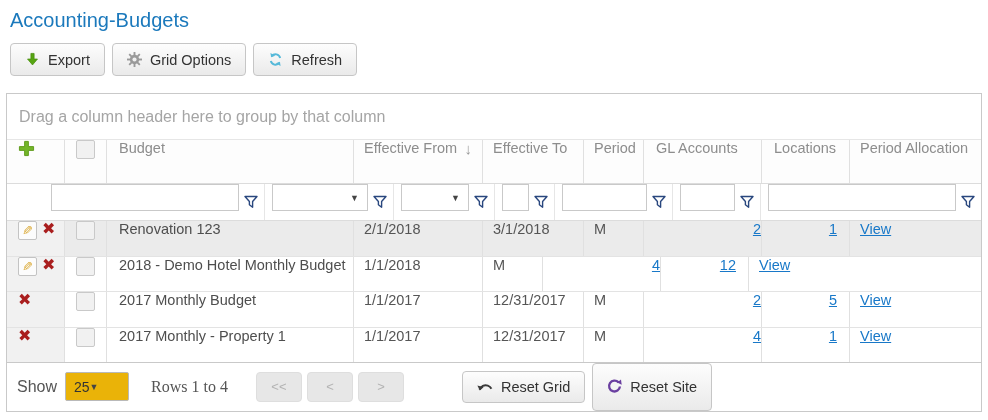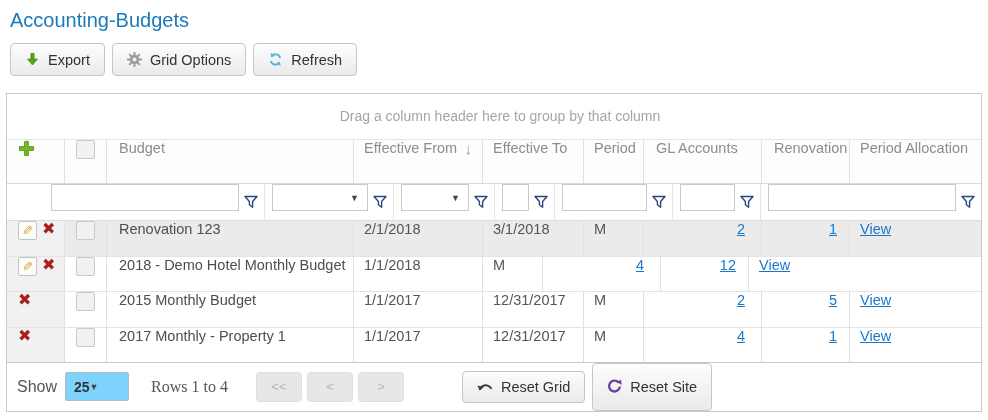--- a/index.html
+++ b/index.html
@@ -12,37 +12,37 @@
   .toolbar { position:absolute; left:10px; top:43px; display:flex; gap:7px;border-radius:15px; }
   .btn { display:inline-flex; align-items:center; gap:8px; height:33px; padding:0 14px;
     background:linear-gradient(#fdfdfd,#eaeaea); border:1px solid #c6c6c6; border-radius:4px;
     font-size:14.5px; color:#333; cursor:pointer; font-family:inherit; }
   .btn svg { display:block; }
 
   .grid { position:absolute; left:6px; top:93px; width:976px; height:319px;
     border:1px solid #c9c9c9; background:#fff; display:flex; flex-direction:column; }
 
   .group-panel { height:46px; line-height:45px; padding-left:12px; color:#a5a5a5;
-    font-size:14px; border-bottom:1px solid #e6e6e6;text-align:center; }
+    font-size:16px; border-bottom:1px solid #e6e6e6; }
 
   .hdr-row { height:45px; display:flex; border-bottom:1px solid #dcdcdc; background:#fdfdfd; }
   .filter-row { height:37px; display:flex; border-bottom:1px solid #dcdcdc; }
   .row { height:36px; display:flex; }
   .row + .row { border-top:1px solid #e3e3e3; }
   .row.selected { background:#ebebeb; }
 
   .c { display:flex; height:100%; }
   .c-actions { width:58px; padding-left:11px; gap:5px; background:#f1f1f1; }
   .hdr-row .c-actions, .filter-row .c-actions { background:transparent; }
   .c-check   { width:42px; justify-content:center; }
   .c-budget  { width:247px; padding-left:12px; }
   .c-efrom   { width:129px; padding-left:10px; }
   .c-eto     { width:101px; padding-left:10px; }
   .c-period  { width:60px;  padding-left:10px; }
-  .c-gl      { width:118px; justify-content:flex-end; padding-right:16px; }
+  .c-gl      { width:118px; justify-content:flex-end; }
   .c-loc     { width:88px;  justify-content:flex-end; padding-right:12px; }
   .c-palloc  { flex:1; padding-left:10px; }
 
   .hdr-row .c, .row .c { border-right:1px solid #e0e0e0; }
   .hdr-row .c-palloc, .row .c-palloc { border-right:none; }
   .hdr-row .c { color:#8d8d8d; font-size:14.5px; }
   .sort-arrow { margin-left:auto; margin-right:10px; color:#9a9a9a; font-size:15px; }
 
   .checkbox { width:19px; height:19px; background:#f1f1f1; border:1px solid #c9c9c9; border-radius:2px; }
 
@@ -60,23 +60,23 @@
   .cell-text { color:#4e4e4e; }
   a.grid-link { color:#1878c8; text-decoration:underline; }
 
   .edit-box { width:19px; height:19px; border:1px solid #c3c3c3; border-radius:2px;
     background:#fcfcfc; display:flex; align-items:center; justify-content:center; cursor:pointer; }
   .pencil { display:inline-block; transform:scaleX(-1); color:#d9a62e; font-size:13px; line-height:1; }
   .del-x { color:#a91e1e; font-size:16px; font-weight:bold; line-height:1; cursor:pointer; }
 
   .footer { flex:1; border-top:1px solid #c9c9c9; display:flex; align-items:center;
     padding:0 10px; font-size:16px; color:#555; background:#fff; }
-  .select-box { width:64px; height:29px; border:1px solid #b9b9b9; border-radius:2px; background:#7dd3fc;
+  .select-box { width:64px; height:29px; border:1px solid #b9b9b9; border-radius:2px; background:#eab308;
     display:flex; align-items:center; padding:0 8px; margin-left:8px;
-    font-size:14px; color:#333; cursor:pointer;font-weight:bold; }
+    font-size:14px; color:#333; cursor:pointer; }
   .select-box .combo-caret { padding-right:0; }
   .rows-text { margin-left:22px;font-family:Liberation Serif, serif; }
   .pager { display:flex; gap:5px; margin-left:28px; }
   .pager-btn { width:46px; height:30px; background:#e7e7e7; border:1px solid #dedede; border-radius:4px;
     color:#b3b3b3; font-size:13px; display:flex; align-items:center; justify-content:center; }
   .reset-grid { margin-left:58px; height:32px; }
   .reset-site { margin-left:7px; height:48px; }
 </style>
 </head>
 <body>
@@ -145,21 +145,21 @@
       <div class="c c-eto">
           <span>Effective To</span>
         </div>
       <div class="c c-period">
           <span>Period</span>
         </div>
       <div class="c c-gl" style="justify-content:flex-start;padding-left:12px">
           <span>GL Accounts</span>
         </div>
       <div class="c c-loc" style="justify-content:flex-start;padding-left:12px">
-          <span>Renovation</span>
+          <span>Locations</span>
         </div>
       <div class="c c-palloc">
           <span>Period Allocation</span>
         </div>
     </div>
 
     <div class="filter-row">
       <div class="c c-actions"></div>
       <div class="c c-check"></div>
       <div class="c c-budget">
@@ -285,21 +285,21 @@
         </div>
     </div>
 
     <div class="row">
       <div class="c c-actions">
         <span class="del-x">✖</span>
       </div>
       <div class="c c-check">
           <span class="checkbox"></span>
         </div>
-      <div class="c c-budget cell-text">2015 Monthly Budget</div>
+      <div class="c c-budget cell-text">2017 Monthly Budget</div>
       <div class="c c-efrom">1/1/2017</div>
       <div class="c c-eto">12/31/2017</div>
       <div class="c c-period">M</div>
       <div class="c c-gl">
           <a class="grid-link" href="#">2</a>
         </div>
       <div class="c c-loc">
           <a class="grid-link" href="#">5</a>
         </div>
       <div class="c c-palloc">

